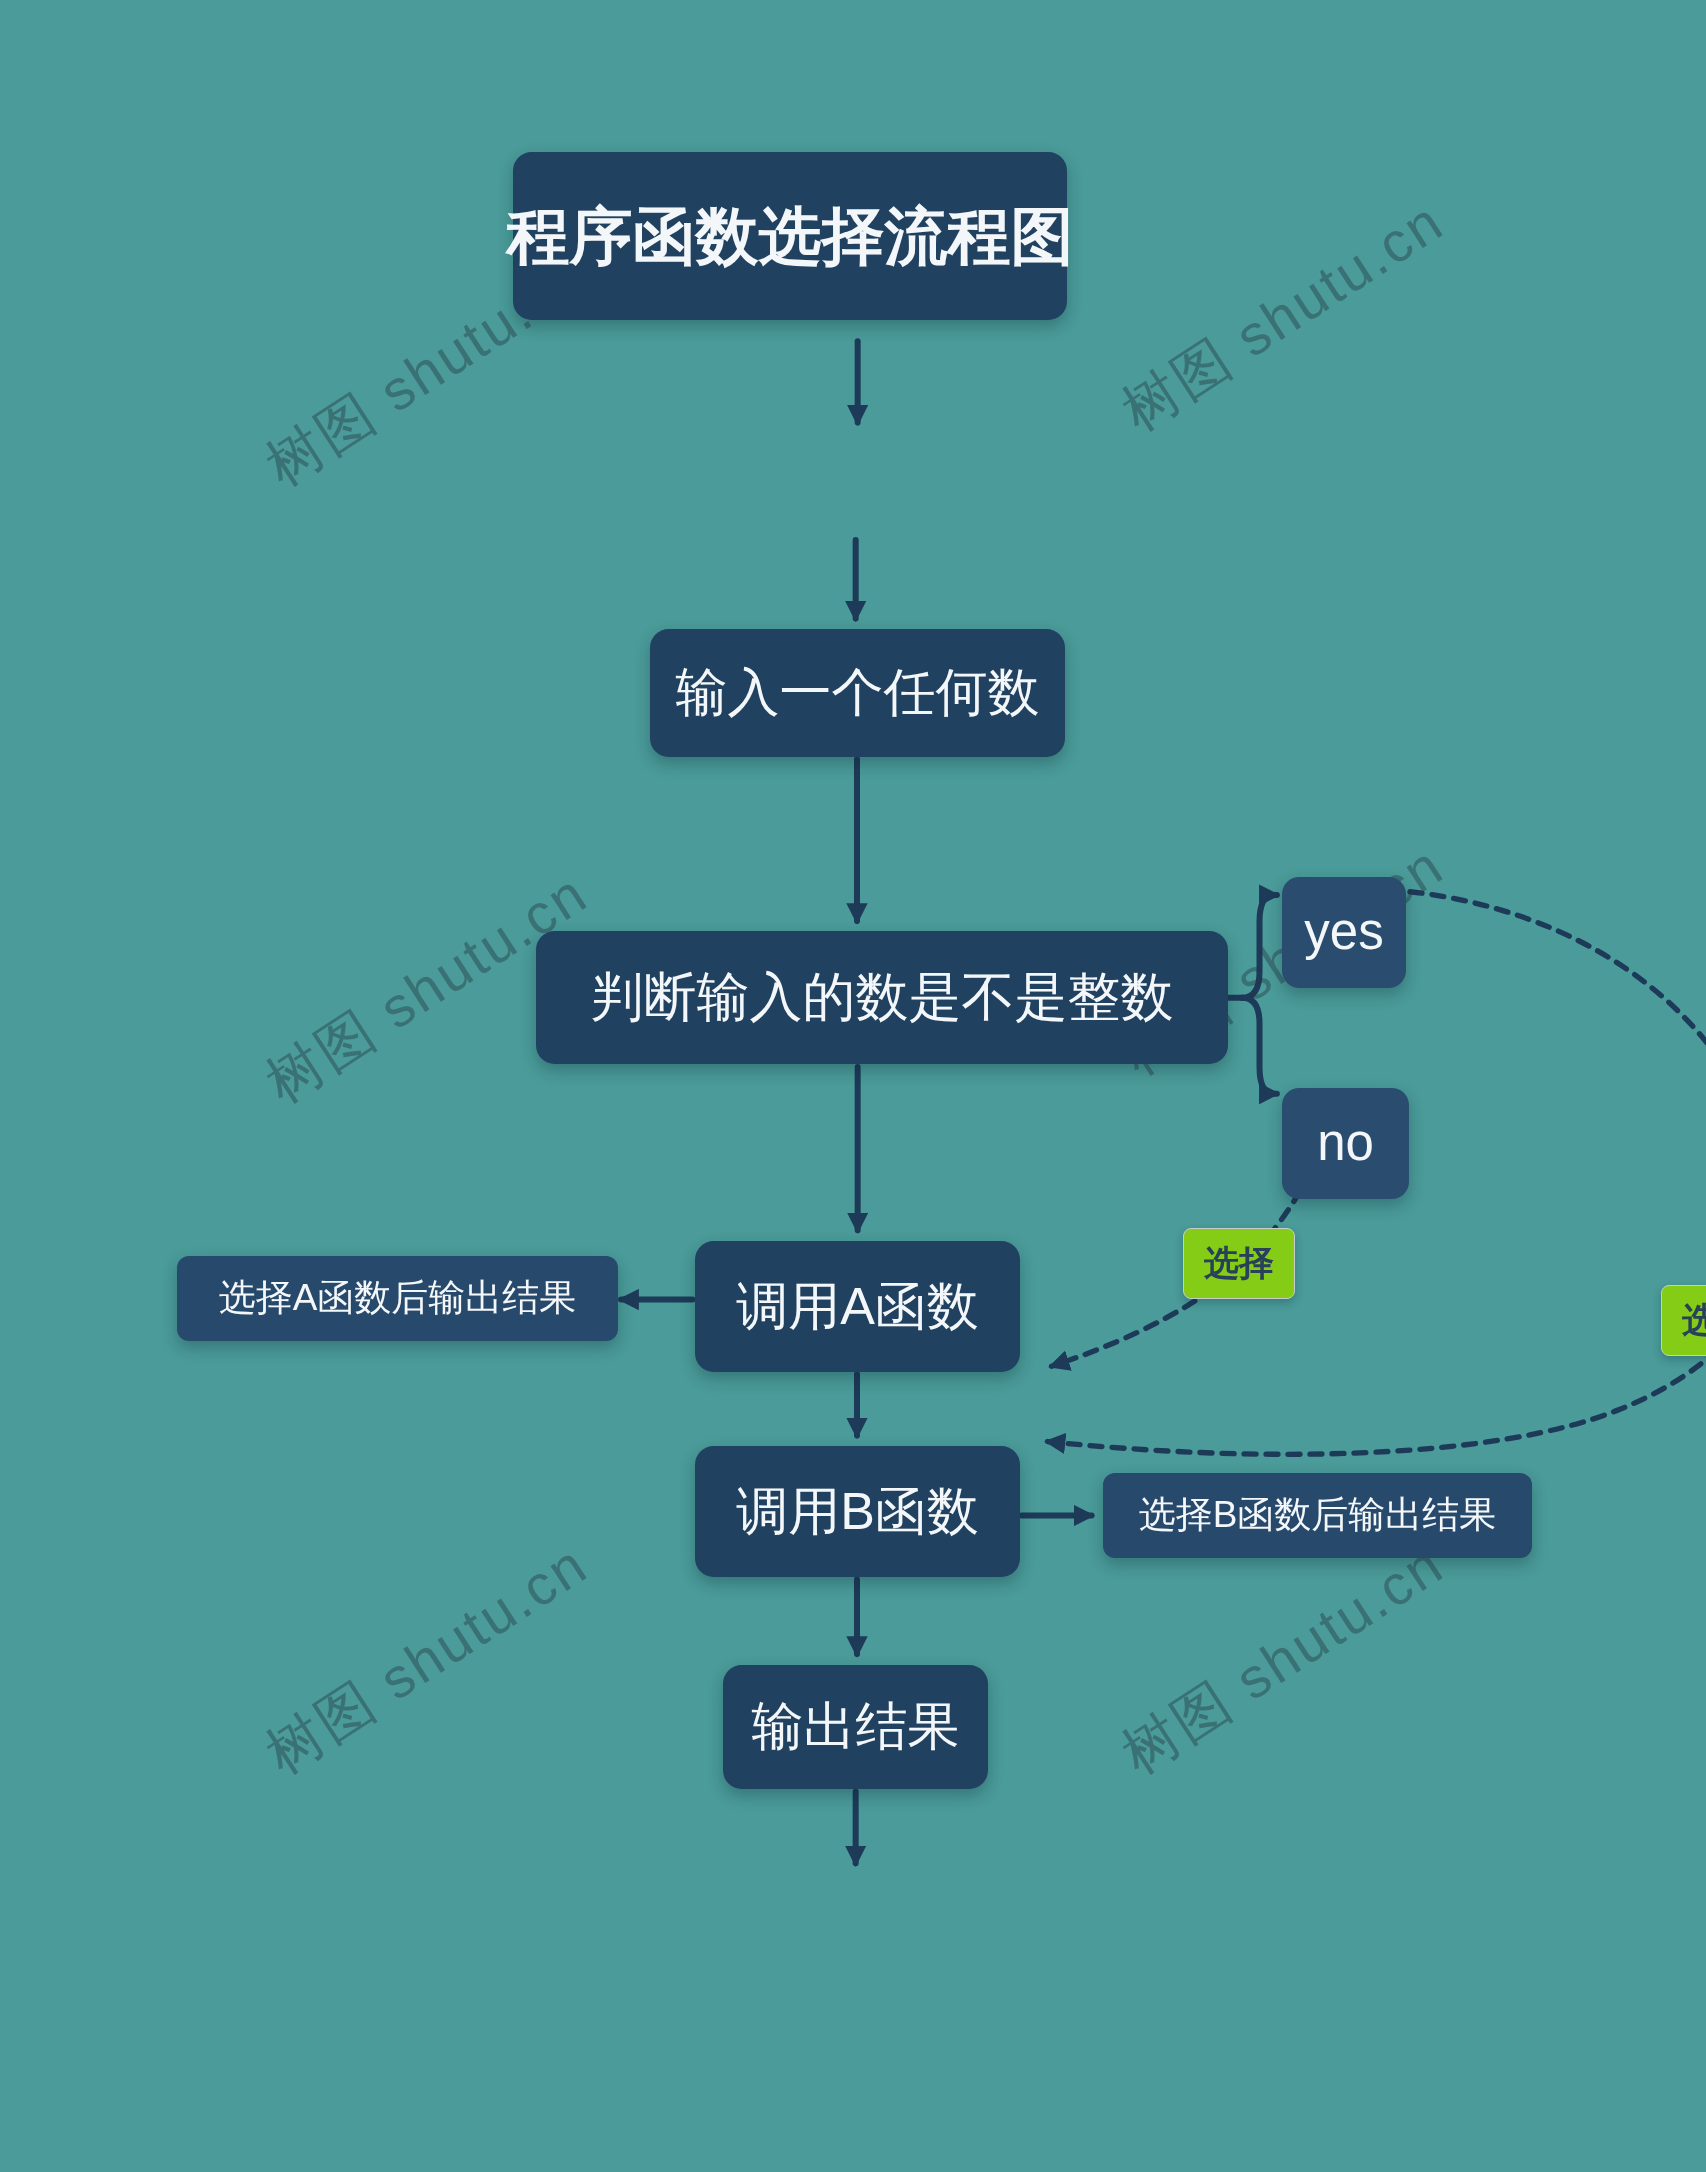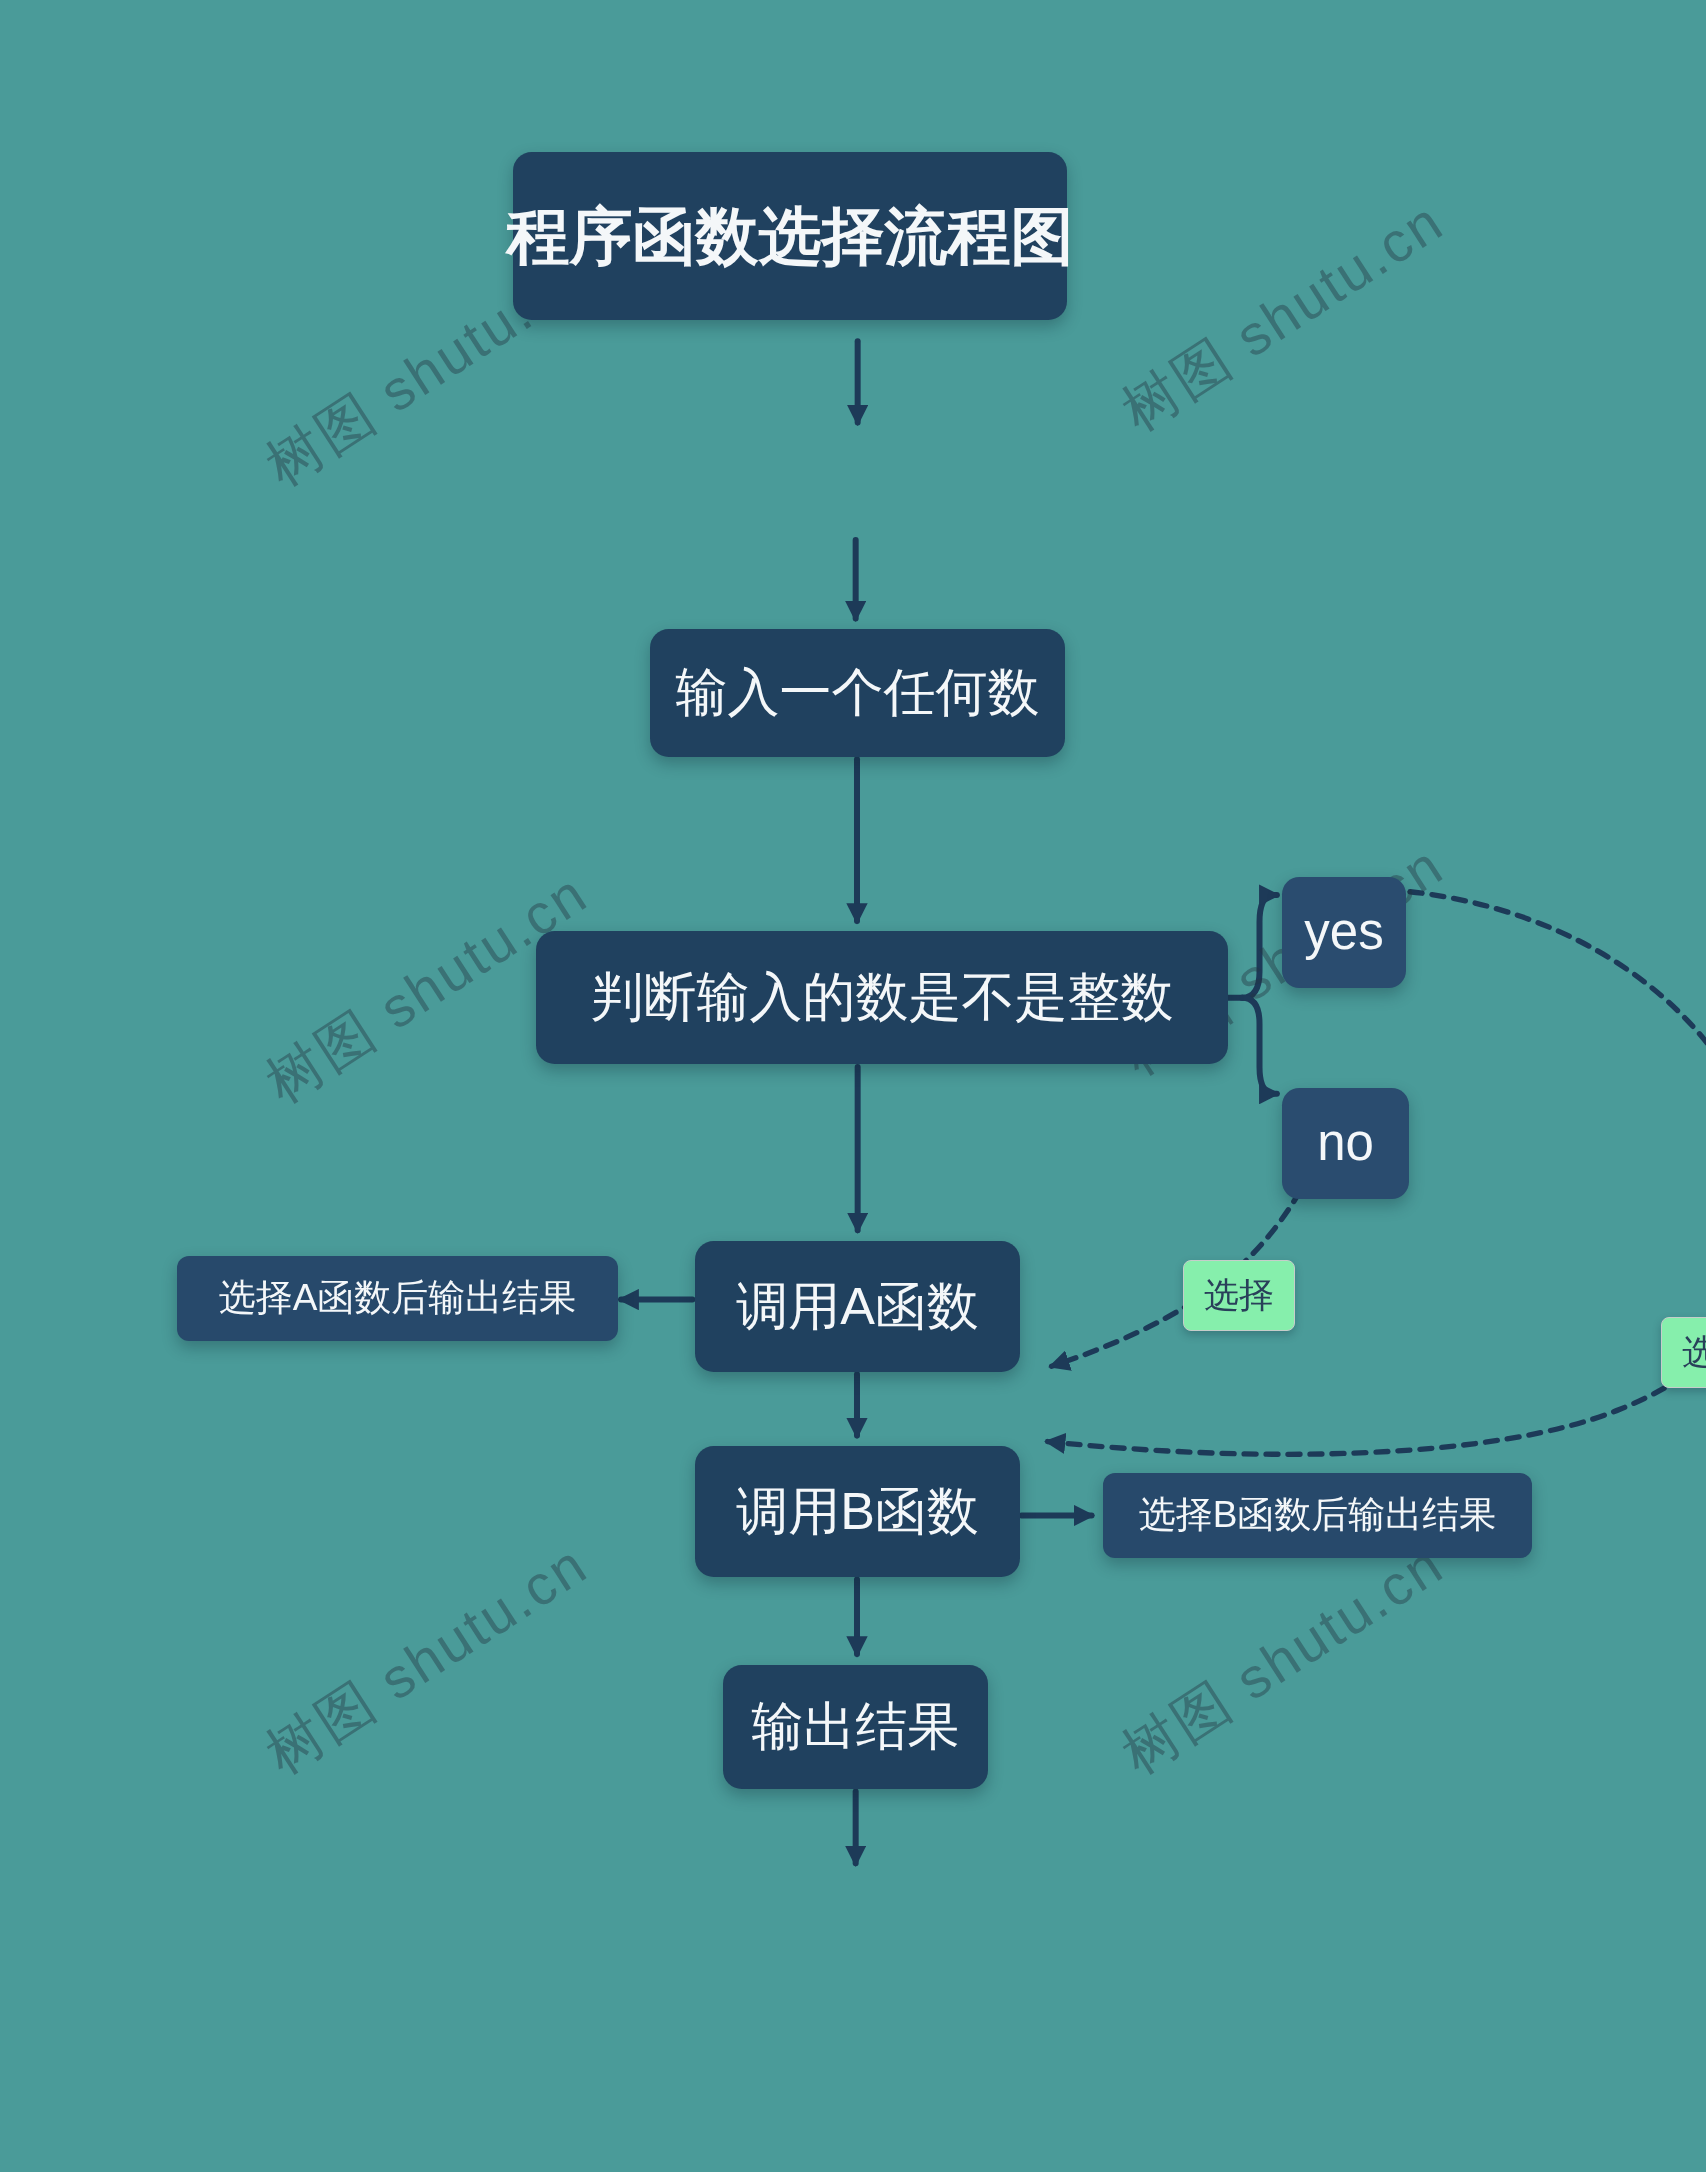--- a/index.html
+++ b/index.html
@@ -11,22 +11,22 @@
   }
   svg.arrows { position:absolute; left:0; top:0; pointer-events:none; }
   .node {
     position:absolute; display:flex; align-items:center; justify-content:center;
     color:#f4f7f9; background:#20415f; border-radius:18.7px; text-align:center;
     box-shadow:0 6.7px 14.7px rgba(8,28,42,0.28); line-height:1.15; white-space:nowrap;
   }
   .yn   { background:#2a4c6f; border-radius:17.3px; }
   .small{ background:#27496b; border-radius:12px; }
   .choose {
-    background:#86efac; color:#29405a; border:1.3px solid #c6cdca; border-radius:8px;
-    box-shadow:0 4px 8px rgba(8,28,42,0.25); font-weight:normal;margin-top:32px;
+    background:#84cc16; color:#29405a; border:1.3px solid #c6cdca; border-radius:8px;
+    box-shadow:0 4px 8px rgba(8,28,42,0.25); font-weight:bold;
   }
   .wm {
     position:absolute; color:rgba(36,55,66,0.42); font-size:56px;
     transform:rotate(-33deg); white-space:nowrap; letter-spacing:2.7px;
     pointer-events:none;
   }
   
   .n-title   { left:513px;  top:152px;  width:554px; height:168px; font-size:63px; font-weight:600; }
   .n-start   { left:772px; top:432px;  width:168px;  height:105px; font-size:53px; }
   .n-input   { left:650px;  top:629px;  width:415px;  height:128px; font-size:52px; }

